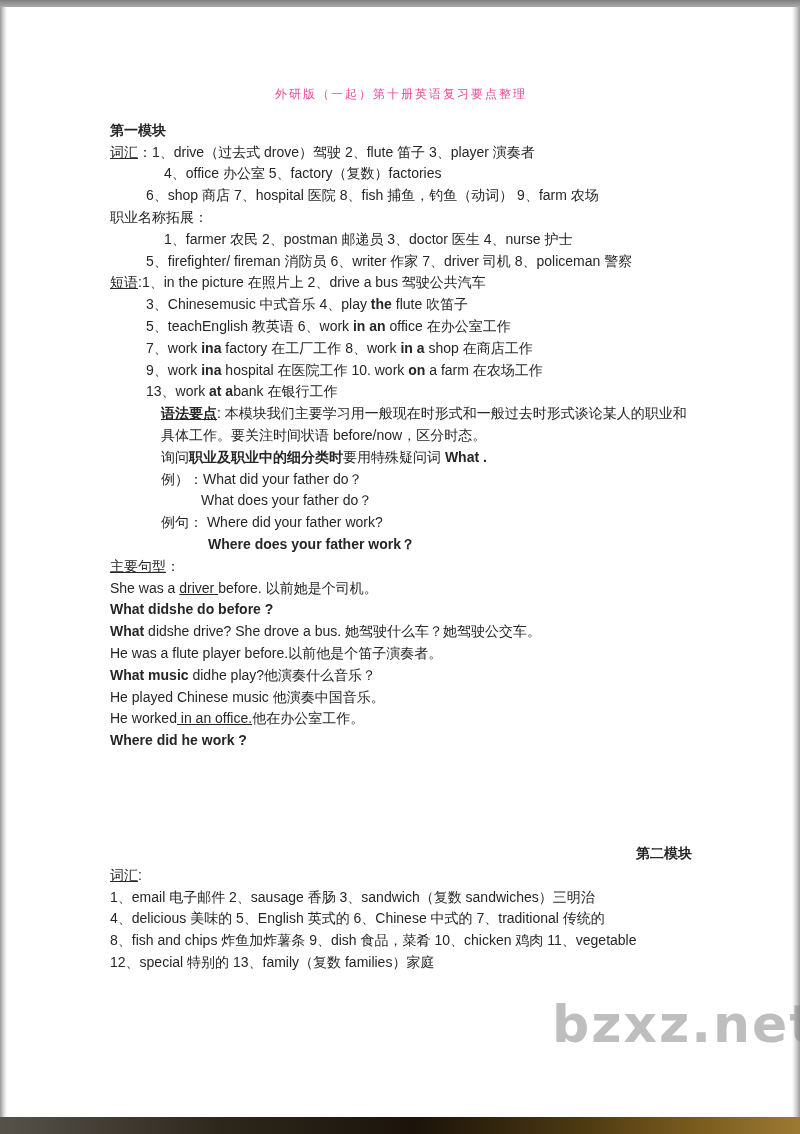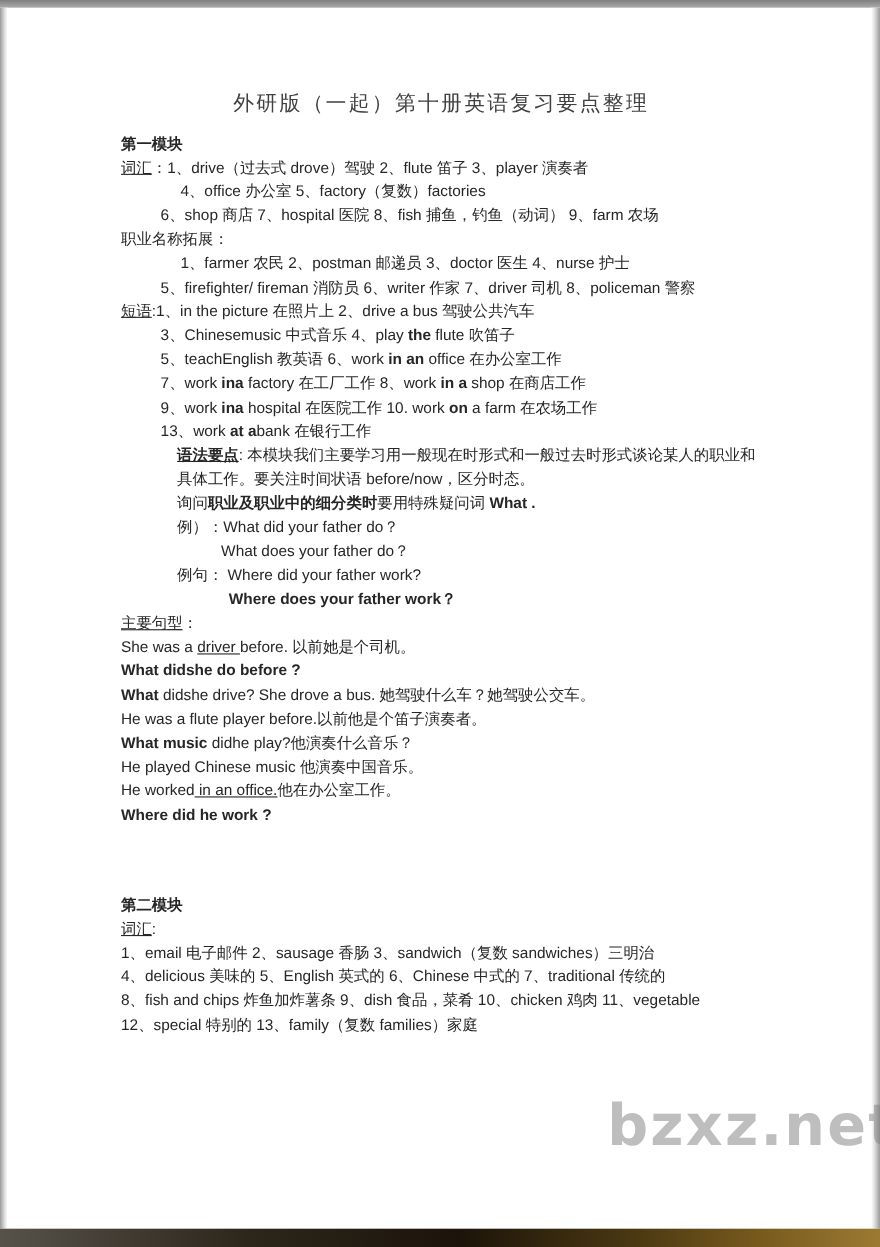--- a/index.html
+++ b/index.html
@@ -19,33 +19,33 @@
     background:linear-gradient(90deg,#56524a 0%,#2d261b 28%,#1c140a 52%,#4a3812 72%,#77591d 86%,#9c7a33 100%);}
   
   .content{
     position:absolute;top:0;left:0;box-sizing:border-box;
     width:800px;padding:84px 108px 0 110px;
     font-size:14px;line-height:21.8px;
   }
   .title{
     margin:0 0 14px 0;text-align:center;font-weight:normal;
     font-family:"Liberation Serif","DejaVu Serif",serif;
-    font-size:19px;letter-spacing:2px;color:#404040;
+    font-size:12px;letter-spacing:2px;color:#ec4899;
   }
   .line{margin:0;}
   .b{font-weight:bold;}
   .u{text-decoration:underline;}
   .i0{margin-left:0;}
   .i1{margin-left:36px;}
   .i1b{margin-left:54px;}
   .i2{margin-left:51px;}
   .i3{margin-left:91px;}
   .i3b{margin-left:98px;font-weight:bold;}
   .hang{margin-left:0;text-indent:36px;}
-  .mt-lg{margin-top:60px;}
+  .mt-lg{margin-top:91px;text-align:right;}
   .watermark{
     position:absolute;left:552px;top:994px;
     font-size:52px;font-weight:bold;letter-spacing:2px;
     color:rgba(125,125,125,0.5);
     font-family:"DejaVu Sans","Liberation Sans",sans-serif;
   }
 </style>
 </head>
 <body>
 

